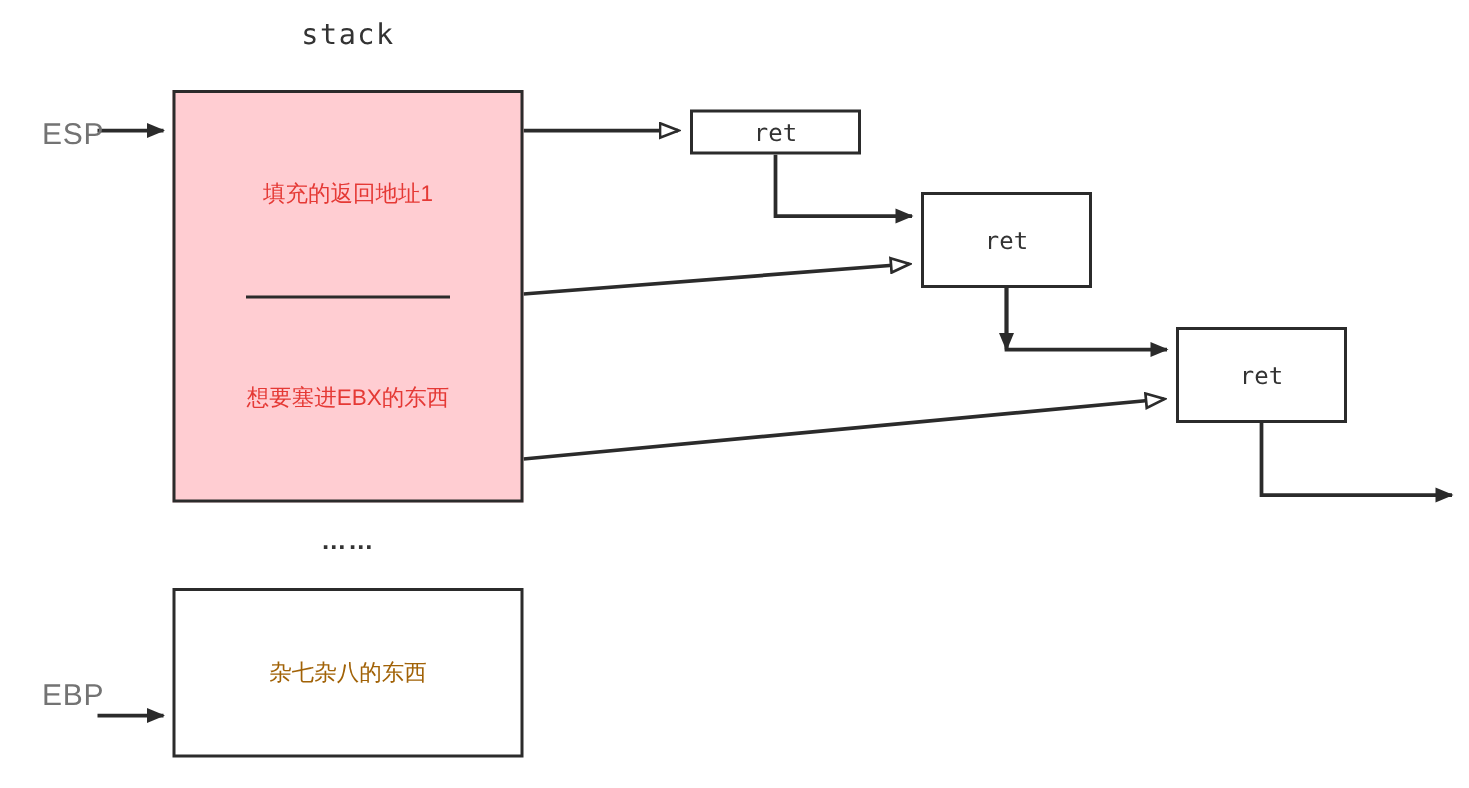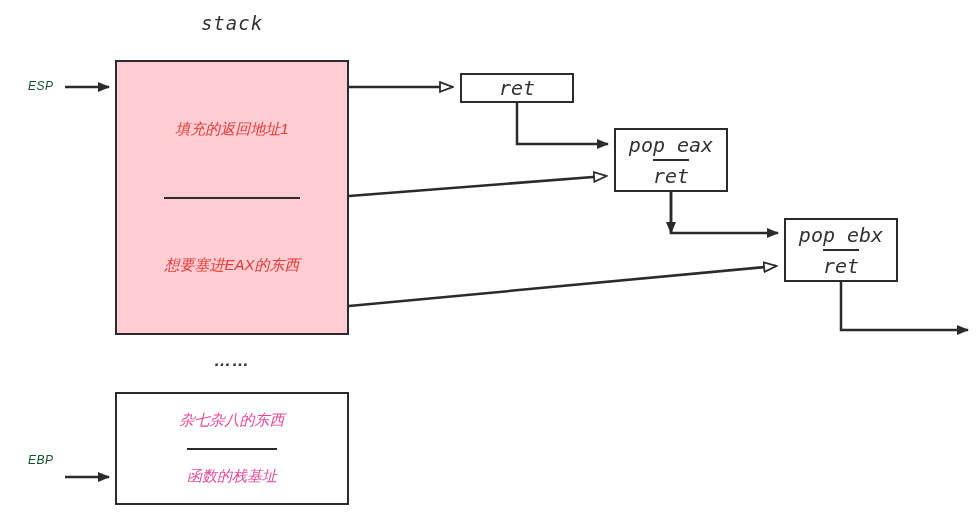--- a/index.html
+++ b/index.html
@@ -4,66 +4,65 @@
 <style>
   * { margin: 0; padding: 0; box-sizing: border-box; }
   html, body { background: #ffffff; }
   body { font-family: "Liberation Sans", sans-serif; }
   #canvas {
     position: relative;
     width: 979px;
     height: 525px;
     background: #ffffff;
     overflow: hidden;
-    font-style: italic;
   }
   #connectors {
     position: absolute;
     left: 0; top: 0;
     width: 979px; height: 525px;
   }
   .diagram-title {
     position: absolute;
     left: 115px; top: 11px; width: 234px; height: 24px;
     text-align: center;
     font-family: "DejaVu Sans Mono", "Liberation Mono", monospace;
     font-size: 19px;
     letter-spacing: 1px;
     color: #333333;
     line-height: 24px;
   }
   .reg-label {
     position: absolute;
     width: 40px;
-    font-size: 12px;
-    color: #14532d;
+    font-size: 20px;
+    color: #737373;
     letter-spacing: 0.5px;
   }
   .box {
     position: absolute;
     border: 2.5px solid #2b2b2b;
     background: #ffffff;
     display: flex;
     flex-direction: column;
     align-items: center;
   }
   .box .row {
     flex: 1;
     display: flex;
     align-items: center;
     justify-content: center;
     font-size: 15px;
-    color: #ec4899;
+    color: #a16207;
   }
   .box .row + .row { border-top: 2.5px solid #2b2b2b; }
   .stack-box { background: #ffcdd2; }
   .stack-box .row { color: #e53935; }
   .gadget .row {
     font-family: "DejaVu Sans Mono", "Liberation Mono", monospace;
-    font-size: 20px;
+    font-size: 16px;
     color: #333333;
   }
   .ellipsis {
     position: absolute;
     left: 115px; top: 350px; width: 234px; height: 22px;
     text-align: center;
     font-size: 17px;
     font-weight: 600;
     letter-spacing: 1px;
     color: #333333;
@@ -96,39 +95,36 @@
       <line x1="65" y1="477" x2="109" y2="477" marker-end="url(#arrow-solid)"></line>
     </g>
   </svg>
 
   <div class="diagram-title">stack</div>
 
   <div class="reg-label" style="left:28px; top:79px;">ESP</div>
 
   <div class="box stack-box" style="left:115px; top:60px; width:234px; height:275px;">
     <div class="row">填充的返回地址1</div>
-    <div class="row">想要塞进EAX的东西</div>
+    <div class="row">想要塞进EBX的东西</div>
   </div>
 
   <div class="ellipsis">……</div>
 
   <div class="box" style="left:115px; top:392px; width:234px; height:113px;">
     <div class="row">杂七杂八的东西</div>
-    <div class="row">函数的栈基址</div>
   </div>
 
   <div class="reg-label" style="left:28px; top:453px;">EBP</div>
 
   <div class="box gadget" style="left:460px; top:73px; width:114px; height:30px;">
     <div class="row">ret</div>
   </div>
 
   <div class="box gadget" style="left:614px; top:128px; width:114px; height:64px;">
-    <div class="row">pop eax</div>
     <div class="row">ret</div>
   </div>
 
   <div class="box gadget" style="left:784px; top:218px; width:114px; height:64px;">
-    <div class="row">pop ebx</div>
     <div class="row">ret</div>
   </div>
 
 </div>
 
 </body></html>

